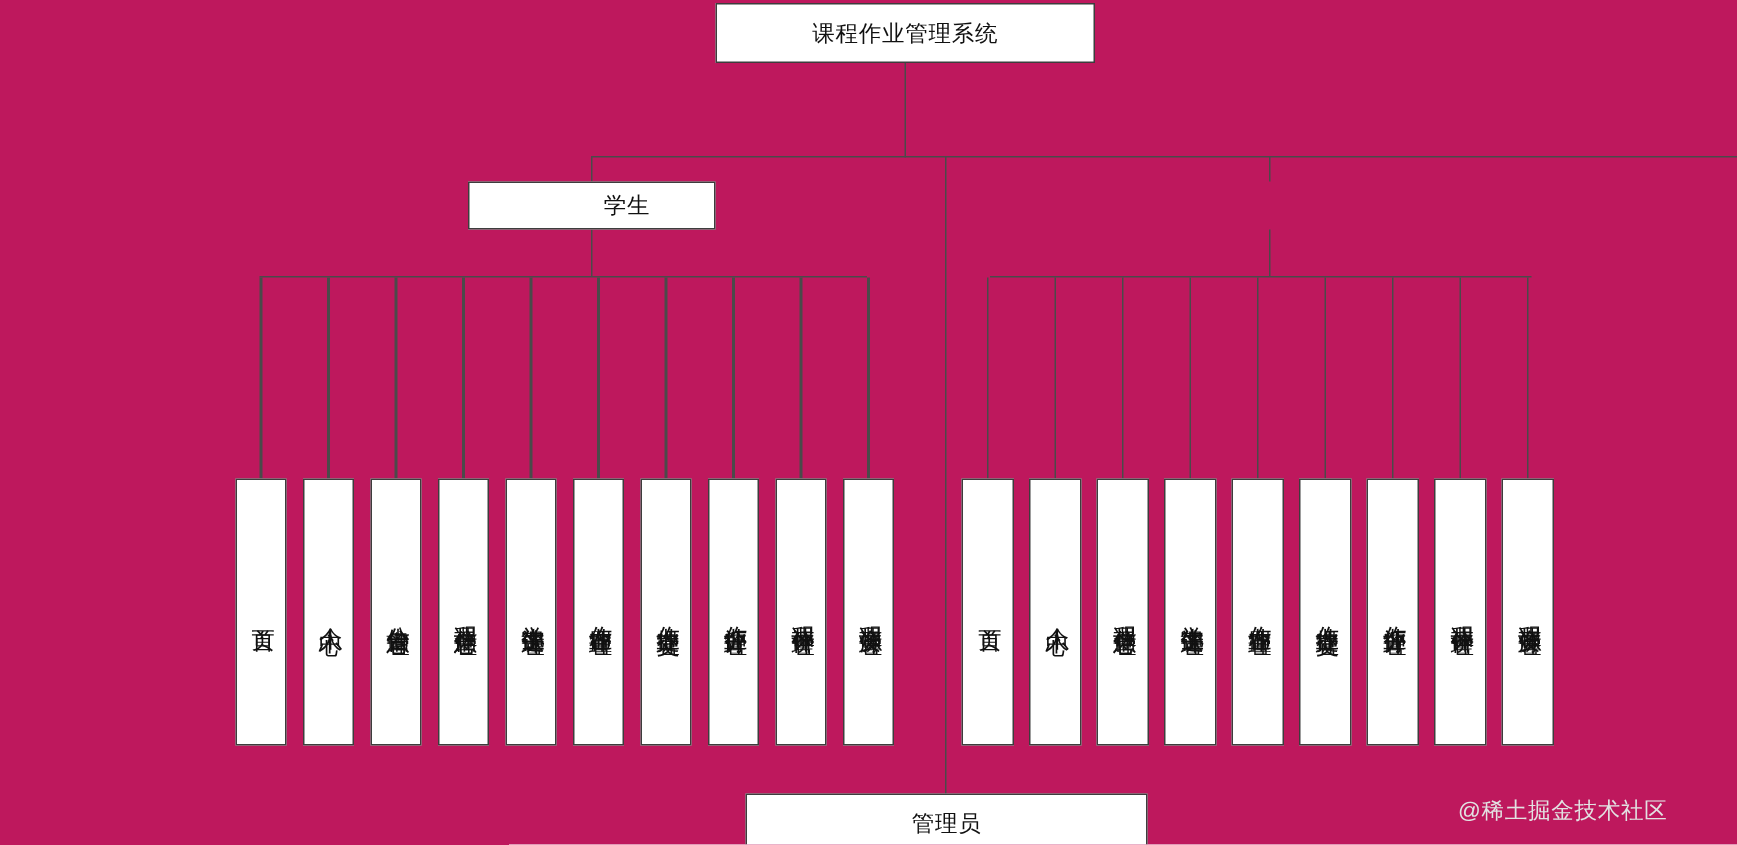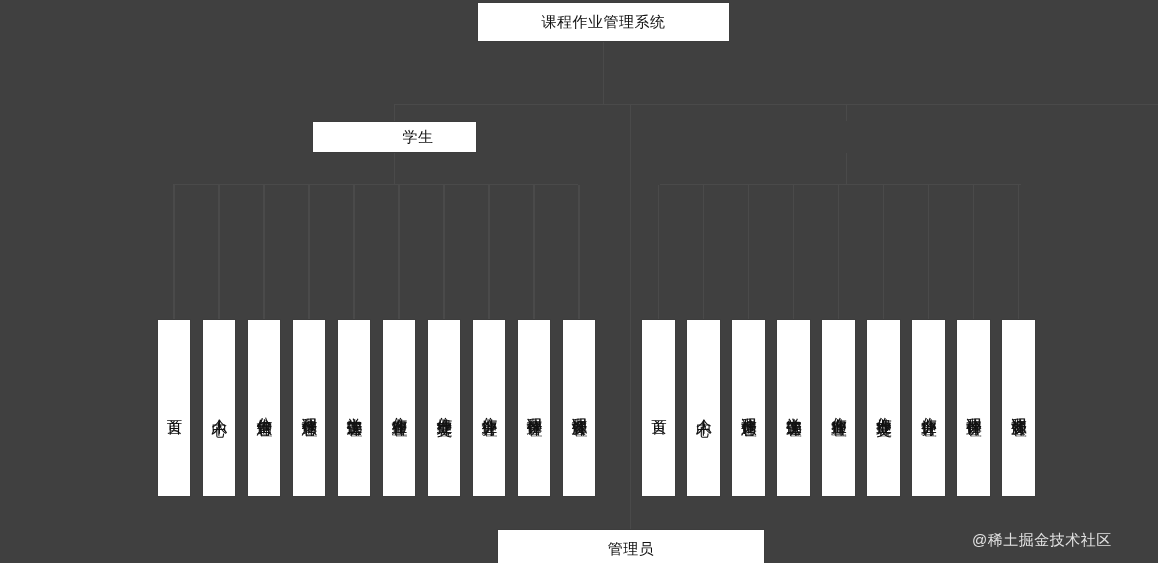--- a/index.html
+++ b/index.html
@@ -7,21 +7,21 @@
     padding: 0;
     background: #ffffff;
   }
   body {
     font-family: "Liberation Sans", "DejaVu Sans", sans-serif;
   }
   #canvas {
     position: relative;
     width: 1158px;
     height: 563px;
-    background: #404040;
+    background: #be185d;
     overflow: hidden;
   }
   .node {
     position: absolute;
     box-sizing: border-box;
     border: 1.4px solid #3d3d3d;
     background: #ffffff;
     display: flex;
     align-items: center;
     justify-content: center;

